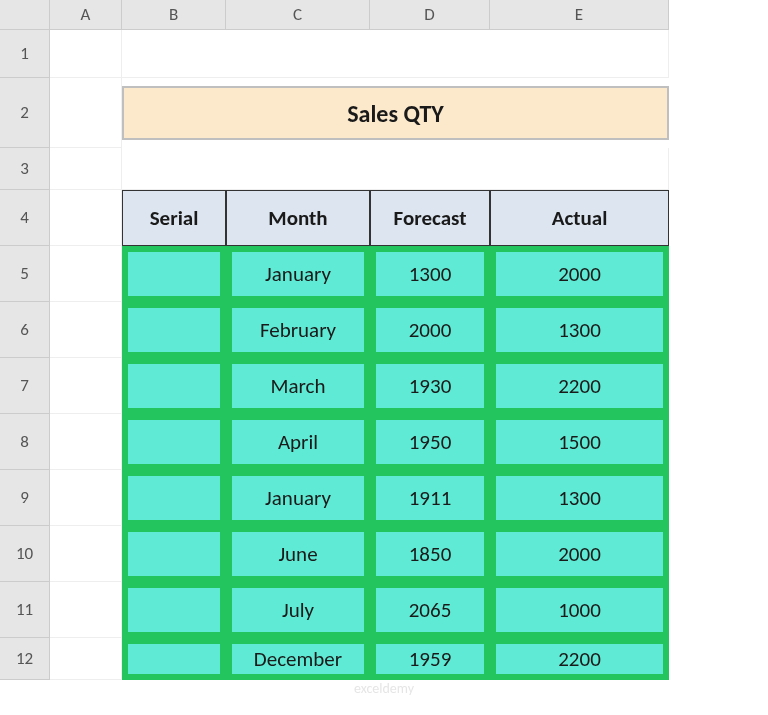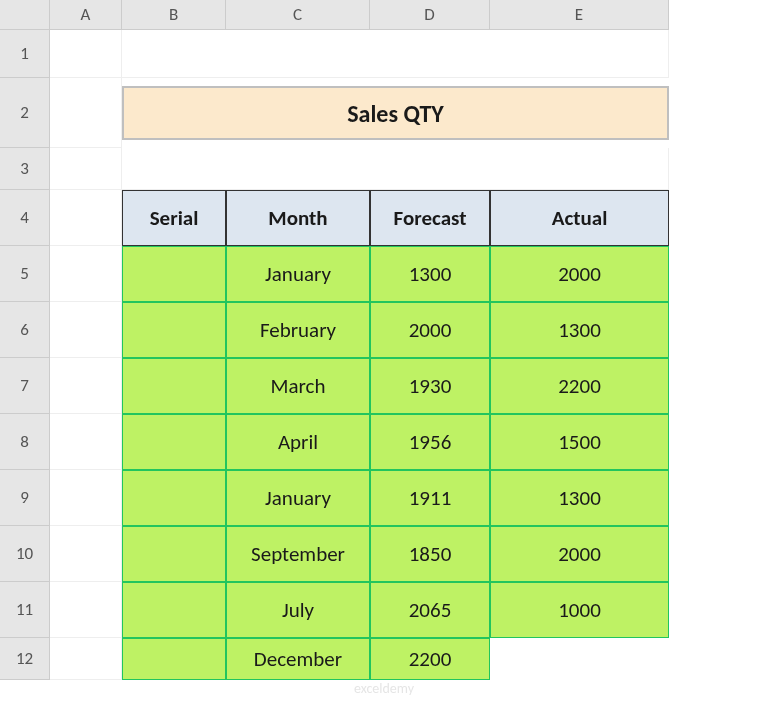--- a/index.html
+++ b/index.html
@@ -58,22 +58,22 @@
       background: #dde6f0;
       border: 1px solid #333;
       font-weight: bold;
       font-size: 21px;
       color: #1a1a1a;
     }
     .td-cell {
       display: flex;
       align-items: center;
       justify-content: center;
-      background: #bef264;
-      border: 1px solid #22c55e;
+      background: #5eead4;
+      border: 6px solid #22c55e;
       font-size: 21px;
       color: #1a1a1a;
     }
     .watermark {
       position: absolute;
       bottom: 18px;
       left: 50%;
       transform: translateX(-50%);
       font-size: 14px;
       color: #ccc;
@@ -129,44 +129,45 @@
   <div class="cell"></div>
   <div class="td-cell"></div>
   <div class="td-cell">March</div>
   <div class="td-cell">1930</div>
   <div class="td-cell">2200</div>
 
   <div class="row-header">8</div>
   <div class="cell"></div>
   <div class="td-cell"></div>
   <div class="td-cell">April</div>
-  <div class="td-cell">1956</div>
+  <div class="td-cell">1950</div>
   <div class="td-cell">1500</div>
 
   <div class="row-header">9</div>
   <div class="cell"></div>
   <div class="td-cell"></div>
   <div class="td-cell">January</div>
   <div class="td-cell">1911</div>
   <div class="td-cell">1300</div>
 
   <div class="row-header">10</div>
   <div class="cell"></div>
   <div class="td-cell"></div>
-  <div class="td-cell">September</div>
+  <div class="td-cell">June</div>
   <div class="td-cell">1850</div>
   <div class="td-cell">2000</div>
 
   <div class="row-header">11</div>
   <div class="cell"></div>
   <div class="td-cell"></div>
   <div class="td-cell">July</div>
   <div class="td-cell">2065</div>
   <div class="td-cell">1000</div>
 
   <div class="row-header">12</div>
   <div class="cell"></div>
   <div class="td-cell"></div>
   <div class="td-cell">December</div>
+  <div class="td-cell">1959</div>
   <div class="td-cell">2200</div>
 </div>
 
 <div class="watermark">exceldemy</div>
 
 </body></html>

